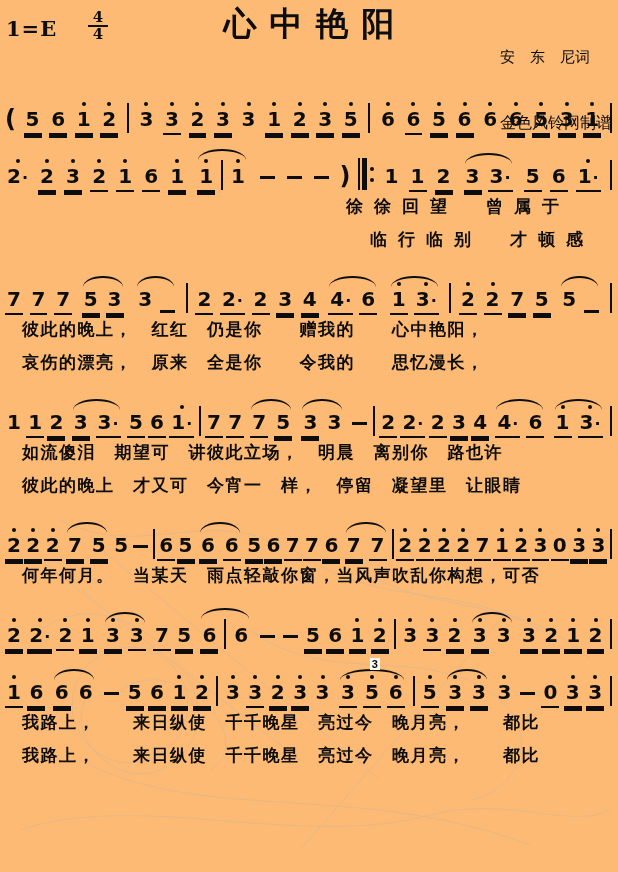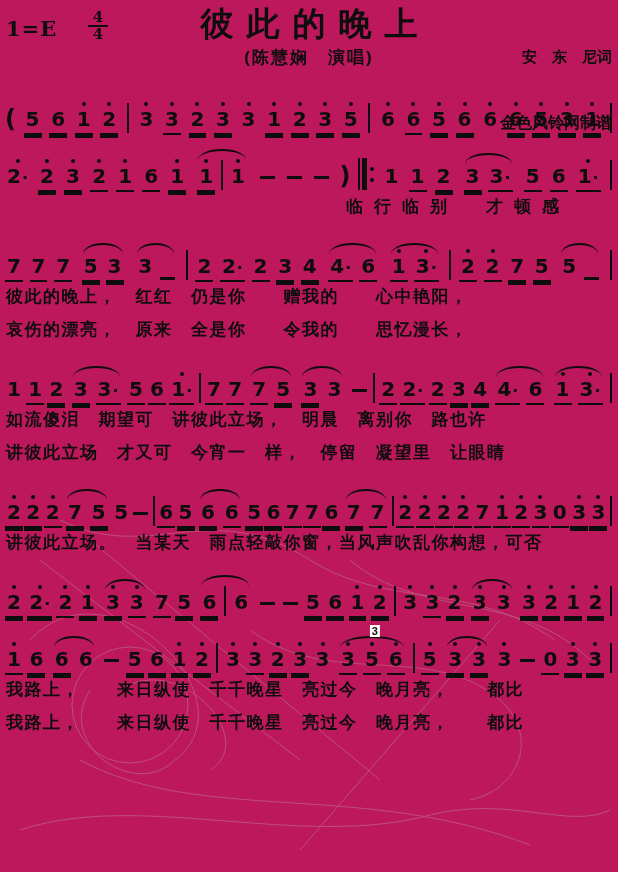--- a/index.html
+++ b/index.html
@@ -1,33 +1,33 @@
 <!DOCTYPE html>
 <html><head>
 <meta charset="utf-8">
 <style>
   html,body{margin:0;padding:0;background:#e8e8e4;}
-  .page{position:relative;width:618px;height:872px;background:#be185d;color:#0d0d0d;
+  .page{position:relative;width:618px;height:872px;background:#fdba74;color:#0d0d0d;
         font-family:"Liberation Sans",sans-serif;overflow:hidden;margin:0 auto;}
   .wm{position:absolute;left:0;top:0;z-index:0;}
   .hdr,#score{position:relative;z-index:1;}
 
   
   .hdr{height:76px;}
   .keysig{position:absolute;left:6px;top:16px;font-family:"DejaVu Serif",serif;
           font-weight:700;font-size:21px;letter-spacing:1px;}
   .timesig{position:absolute;left:88px;top:10px;width:20px;text-align:center;
            font-family:"DejaVu Serif",serif;font-weight:700;font-size:15px;line-height:15px;}
   .ts-top{border-bottom:2px solid #0d0d0d;}
   .title{position:absolute;left:50%;transform:translateX(-50%);top:2px;
          font-size:33px;font-weight:900;letter-spacing:13px;padding-left:13px;white-space:nowrap;}
   .subtitle{position:absolute;left:50%;transform:translateX(-50%);top:46px;
             font-size:17px;font-weight:700;letter-spacing:2px;white-space:nowrap;}
-  .credits{position:absolute;right:6px;top:2px;text-align:right;
-           font-size:15px;font-weight:700;line-height:22px;white-space:pre;}
+  .credits{position:absolute;right:6px;top:2px;text-align:left;
+           font-size:15px;font-weight:400;line-height:22px;white-space:pre;}
   .credits .site{font-size:16px;}
 
   
   .system{margin-top:11px;}
   .mrow{display:flex;justify-content:space-between;align-items:flex-end;
         height:46px;padding:0 5px;}
   .note{position:relative;font-family:"DejaVu Sans",sans-serif;font-weight:700;
         font-size:20px;line-height:1;padding:2px 2px 4px;}
   .u1{box-shadow:0 2px 0 #0d0d0d;}
   .u2{box-shadow:0 2px 0 #0d0d0d,0 5px 0 #0d0d0d;}
@@ -45,21 +45,21 @@
   .rdots i{width:4px;height:4px;background:#0d0d0d;border-radius:50%;}
   .slur{display:inline-flex;align-items:flex-end;position:relative;}
   .slur>*{margin:0 3px;}
   .slur::before{content:"";position:absolute;left:4px;right:4px;top:-11px;height:9px;
                 border-top:2px solid #0d0d0d;border-radius:50% 50% 0 0/100% 100% 0 0;}
   .tlab{position:absolute;top:-22px;left:50%;transform:translateX(-50%);
         font-style:normal;font-weight:700;font-size:11px;background:#fcfcf9;padding:0 2px;}
 
   
   .lyr{font-size:17px;font-weight:700;letter-spacing:1.5px;line-height:33px;
-       white-space:pre;padding-left:6px;}
+       white-space:pre;padding-left:22px;}
   .wide{letter-spacing:11px;}
 </style>
 </head>
 <body>
 
 <div class="page">
 
   <svg class="wm" width="618" height="872" viewBox="0 0 618 872">
     <g fill="none" stroke="#b9b4aa" stroke-width="1" opacity="0.35">
       <path d="M30 640 C 110 555, 255 700, 175 760 C 135 800, 55 745, 90 690"></path>
@@ -73,22 +73,21 @@
       <path d="M40 560 L 300 760 M 90 540 L 380 780 M 500 620 L 300 850"></path>
     </g>
   </svg>
 
   <div class="hdr">
     <div class="keysig">1=E</div>
     <div class="timesig">
       <div class="ts-top">4</div>
       <div class="ts-bot">4</div>
     </div>
-    <div class="title">彼此的晚上</div>
-    <div class="subtitle">(陈慧娴　演唱)</div>
+    <div class="title">心中艳阳</div>
     <div class="credits">
       <div>安　东　尼词</div>
       <div class="site">金色风铃网制谱</div>
     </div>
   </div>
 
   <div id="score">
       <div class="system">
         <div class="mrow">
           <span class="paren">(</span>
@@ -150,21 +149,22 @@
           <span class="note u2"><b class="dg">2</b></span>
           <span class="slur">
             <span class="note u2"><b class="dg">3</b></span>
             <span class="note u1"><b class="dg">3</b><i class="da">·</i></span>
           </span>
           <span class="note u1"><b class="dg">5</b></span>
           <span class="note u1"><b class="dg">6</b></span>
           <span class="note u1"><i class="od"></i><b class="dg">1</b><i class="da">·</i></span>
           <span class="bar"></span>
         </div>
-        <div class="lyr wide" style="padding-left: 56%;">临行临别　才顿感</div>
+        <div class="lyr wide" style="padding-left: 56%;">徐徐回望　曾属于</div>
+        <div class="lyr wide" style="padding-left: 56%; text-align: center;">临行临别　才顿感</div>
       </div>
       <div class="system">
         <div class="mrow">
           <span class="note u1"><b class="dg">7</b></span>
           <span class="note u1"><b class="dg">7</b></span>
           <span class="note u1"><b class="dg">7</b></span>
           <span class="slur">
             <span class="note u2"><b class="dg">5</b></span>
             <span class="note u2"><b class="dg">3</b></span>
           </span>
@@ -234,21 +234,21 @@
             <span class="note u1"><b class="dg">4</b><i class="da">·</i></span>
             <span class="note u1"><b class="dg">6</b></span>
           </span>
           <span class="slur">
             <span class="note u1"><i class="od"></i><b class="dg">1</b></span>
             <span class="note u1"><i class="od"></i><b class="dg">3</b><i class="da">·</i></span>
           </span>
           <span class="bar"></span>
         </div>
         <div class="lyr">如流傻泪　期望可　讲彼此立场，　明晨　离别你　路也许</div>
-        <div class="lyr">讲彼此立场　才又可　今宵一　样，　停留　凝望里　让眼睛</div>
+        <div class="lyr">彼此的晚上　才又可　今宵一　样，　停留　凝望里　让眼睛</div>
       </div>
       <div class="system">
         <div class="mrow">
           <span class="note u2"><i class="od"></i><b class="dg">2</b></span>
           <span class="note u2"><i class="od"></i><b class="dg">2</b></span>
           <span class="note u1"><i class="od"></i><b class="dg">2</b></span>
           <span class="slur">
             <span class="note u2"><b class="dg">7</b></span>
             <span class="note u2"><b class="dg">5</b></span>
           </span>
@@ -277,21 +277,21 @@
           <span class="note u1"><i class="od"></i><b class="dg">2</b></span>
           <span class="note u1"><b class="dg">7</b></span>
           <span class="note u1"><i class="od"></i><b class="dg">1</b></span>
           <span class="note u1"><i class="od"></i><b class="dg">2</b></span>
           <span class="note u1"><i class="od"></i><b class="dg">3</b></span>
           <span class="note u1"><b class="dg">0</b></span>
           <span class="note u2"><i class="od"></i><b class="dg">3</b></span>
           <span class="note u2"><i class="od"></i><b class="dg">3</b></span>
           <span class="bar"></span>
         </div>
-        <div class="lyr">讲彼此立场。　当某天　雨点轻敲你窗，当风声吹乱你构想，可否</div>
+        <div class="lyr">何年何月。　当某天　雨点轻敲你窗，当风声吹乱你构想，可否</div>
       </div>
       <div class="system">
         <div class="mrow">
           <span class="note u2"><i class="od"></i><b class="dg">2</b></span>
           <span class="note u2"><i class="od"></i><b class="dg">2</b><i class="da">·</i></span>
           <span class="note u1"><i class="od"></i><b class="dg">2</b></span>
           <span class="note u2"><i class="od"></i><b class="dg">1</b></span>
           <span class="slur">
             <span class="note u2"><i class="od"></i><b class="dg">3</b></span>
             <span class="note u1"><i class="od"></i><b class="dg">3</b></span>

